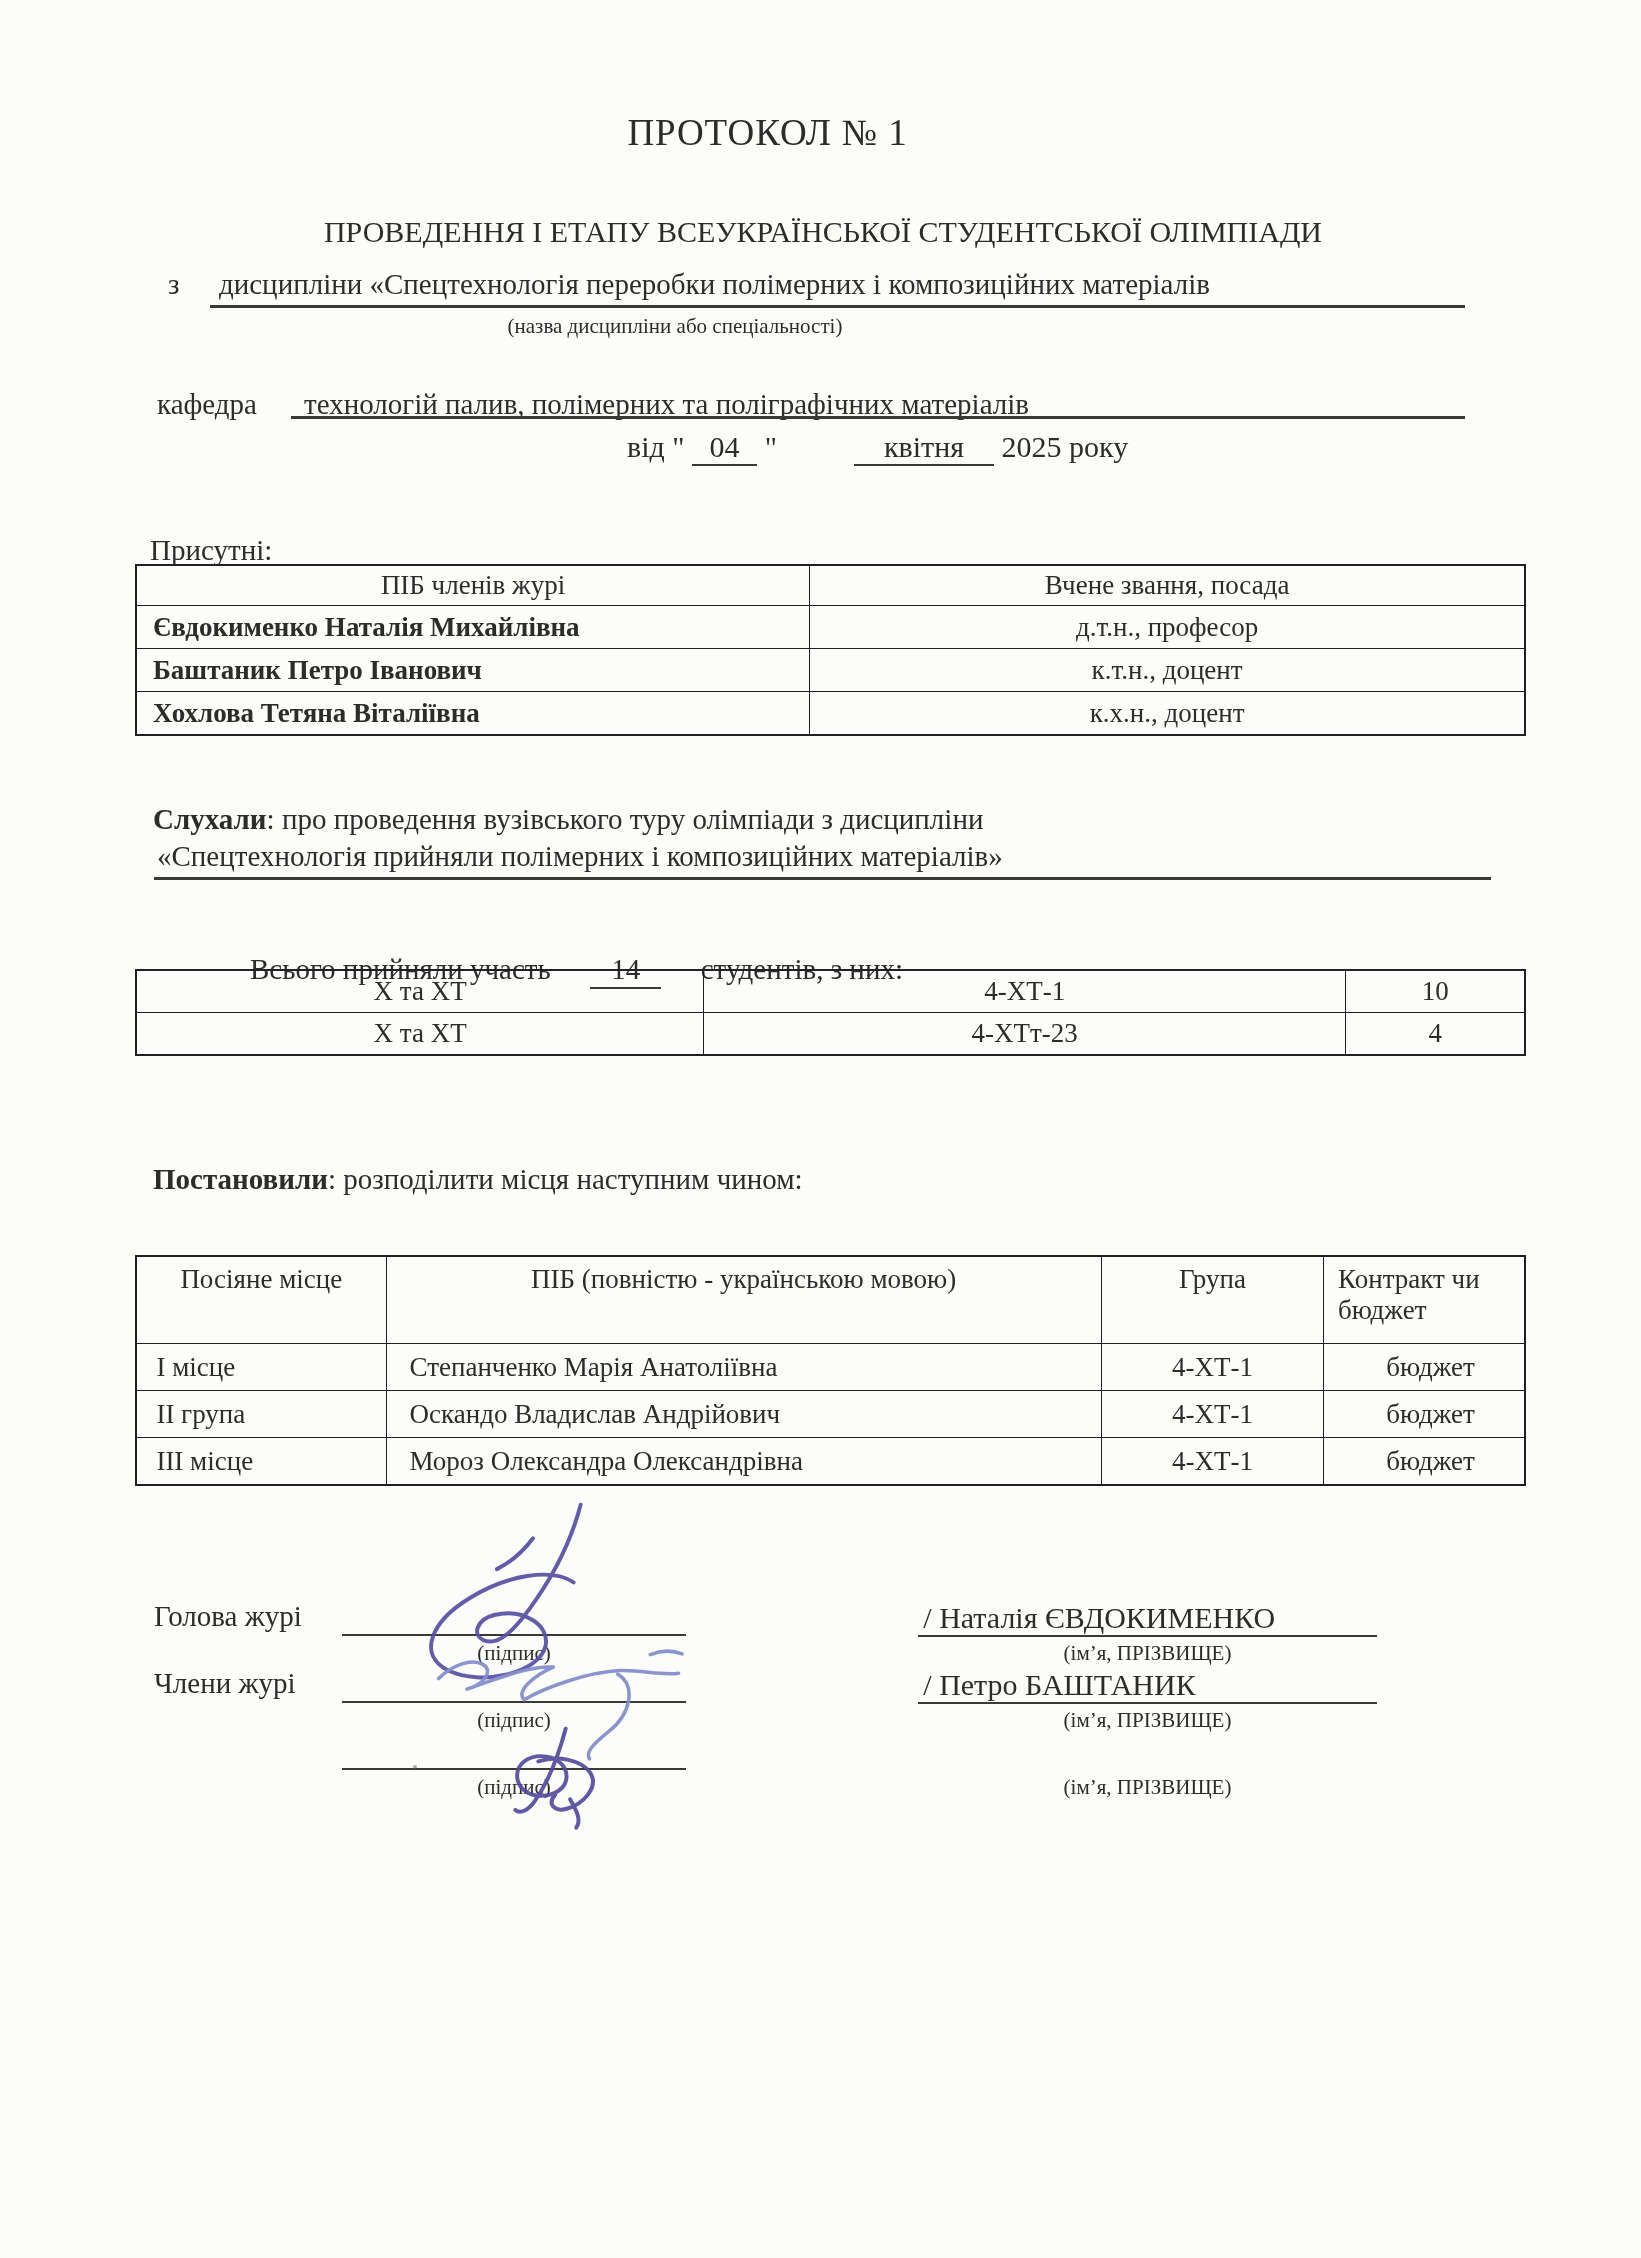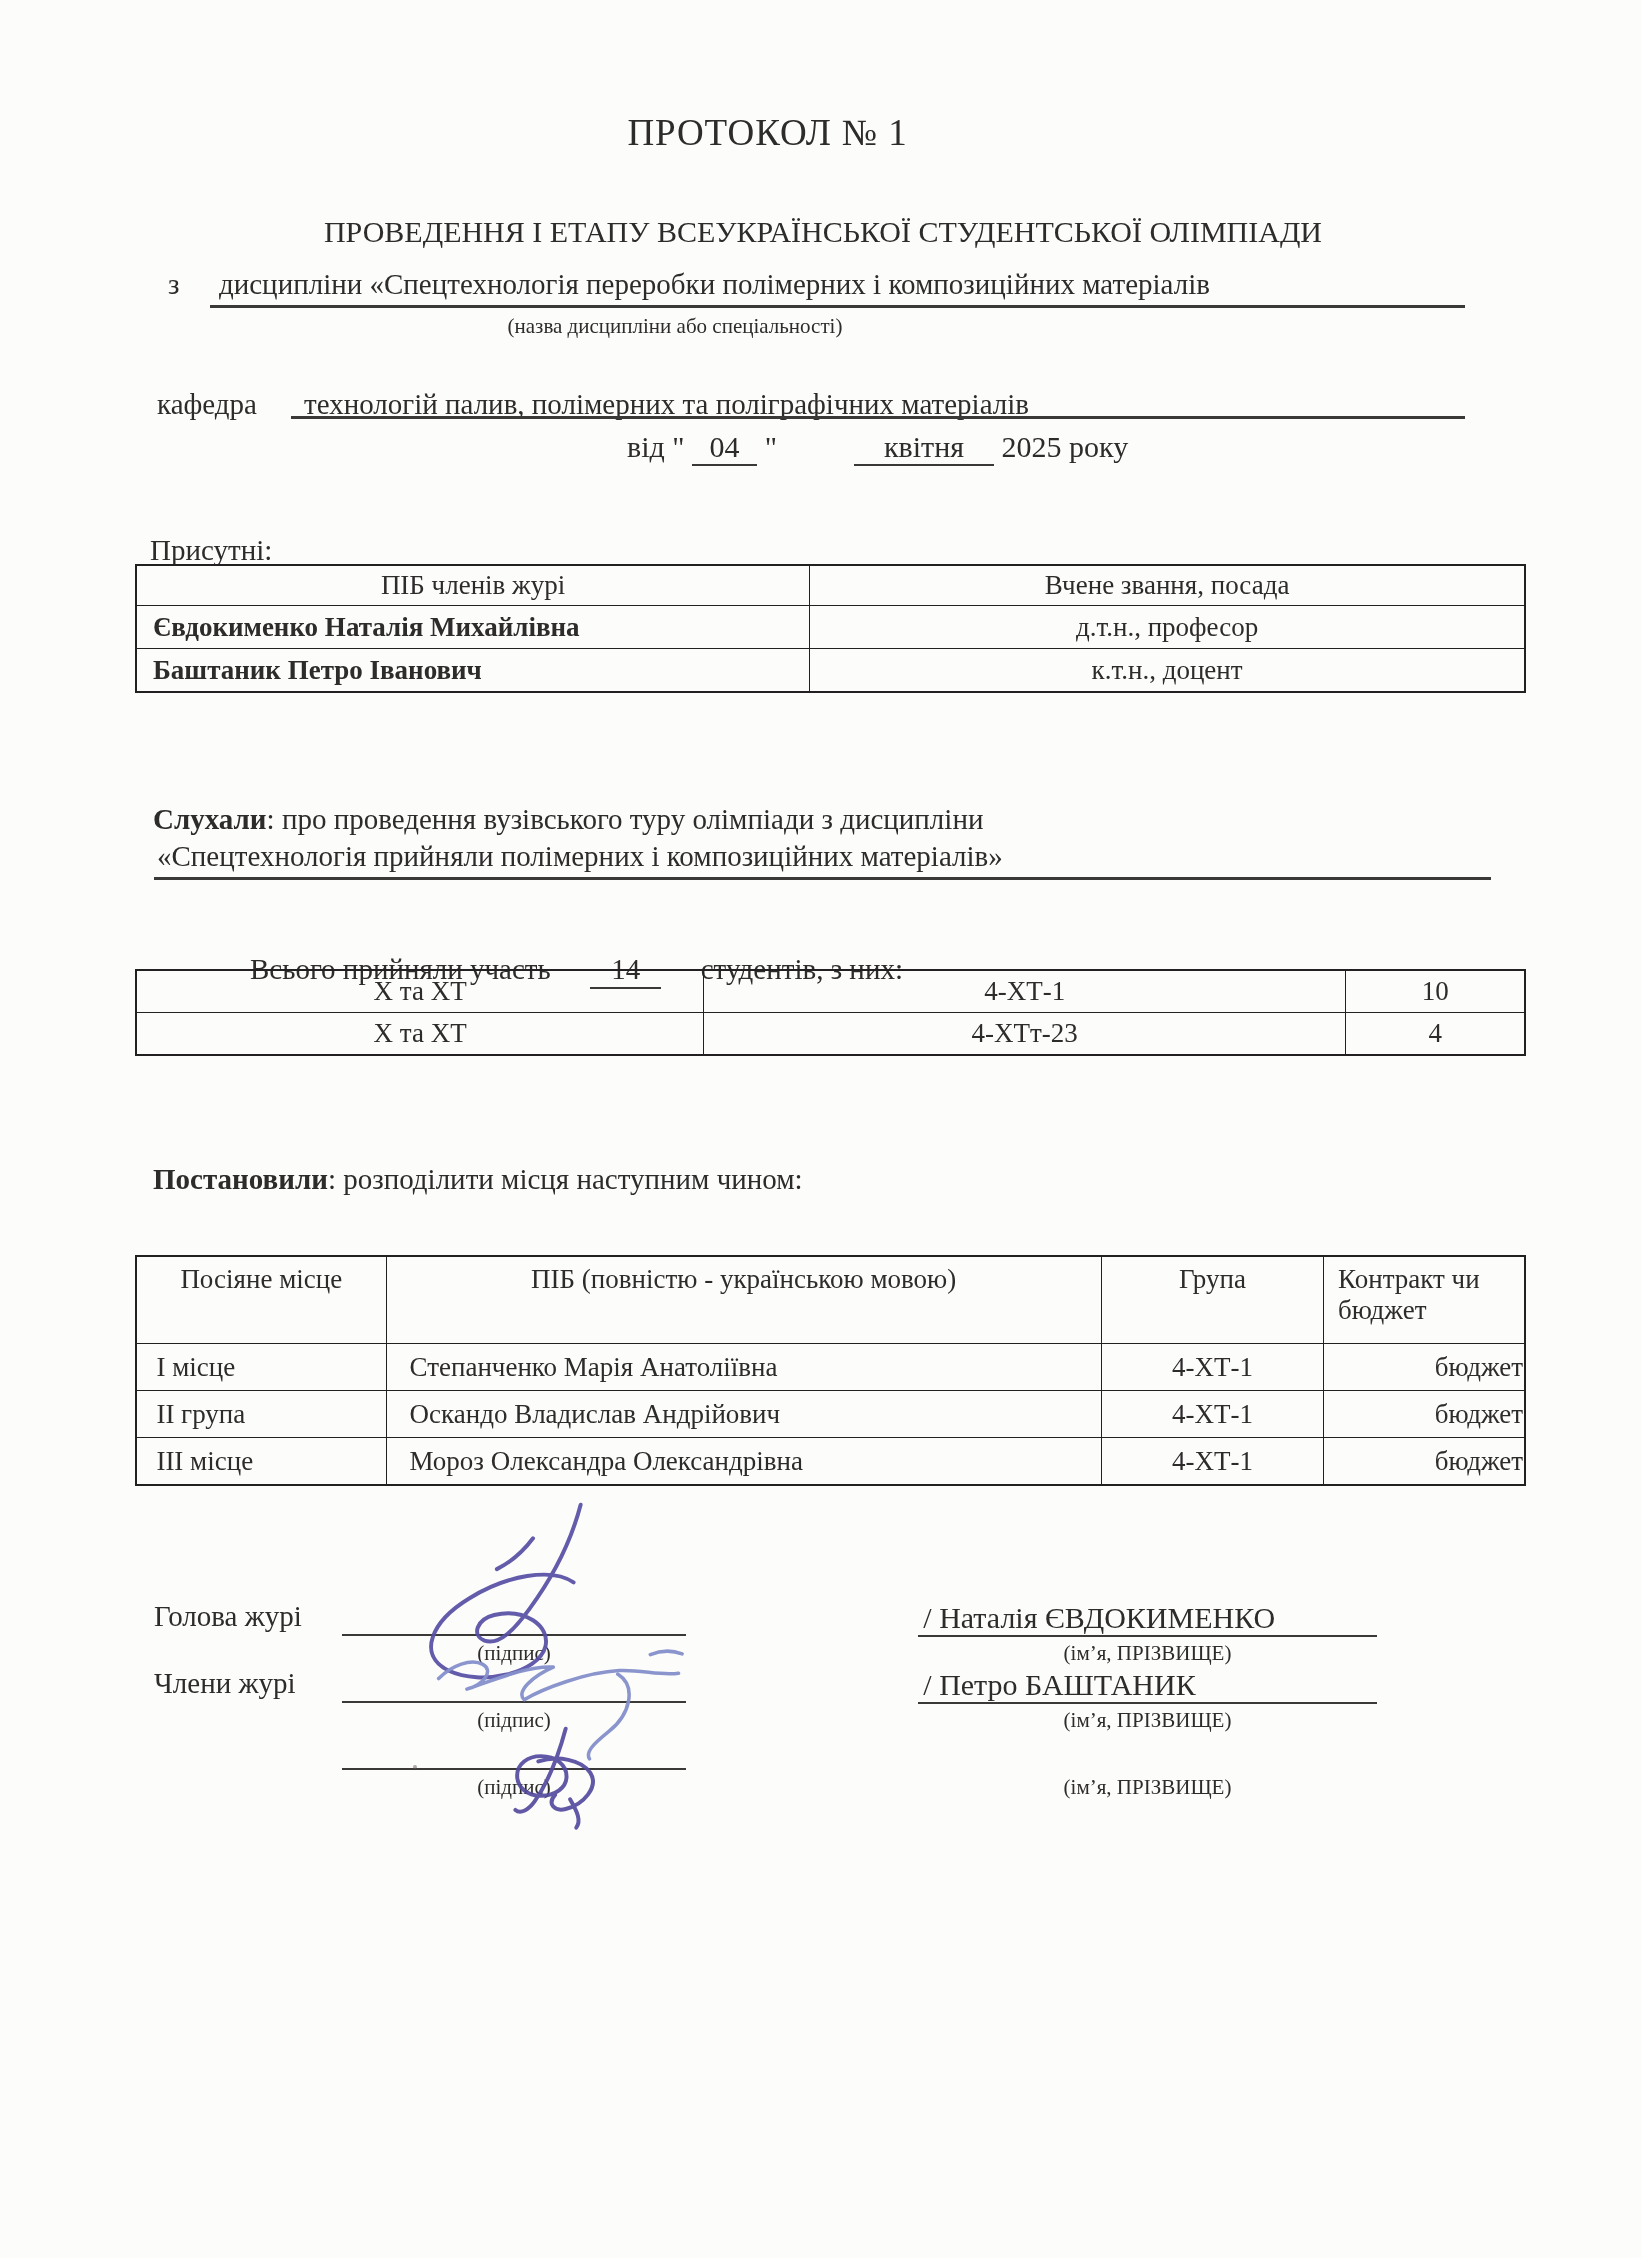--- a/index.html
+++ b/index.html
@@ -33,21 +33,21 @@
   .t-part{top:969px;left:135px;width:1391px;}
   .t-part th{height:39px;text-align:center;}
   .t-part td{height:39px;text-align:center;}
   .t-res{top:1255px;left:135px;width:1391px;}
   .t-res th{height:78px;vertical-align:top;padding-top:7px;text-align:center;}
   .t-res th.h4{text-align:left;padding-left:14px;}
   .t-res td{height:44px;}
   .t-res td.c1{text-align:left;padding-left:19.4px;}
   .t-res td.c2{text-align:left;padding-left:23px;}
   .t-res td.c3{text-align:center;}
-  .t-res td.c4{text-align:right;padding-left:14px;}
+  .t-res td.c4{text-align:center;padding-left:14px;}
   .bold{font-weight:bold;}
   .sig-label{font-size:29px;}
   .sig-line{position:absolute;border-bottom:2.6px solid #3b3838;width:344px;left:342px;}
   .name-line{position:absolute;left:918px;width:459px;border-bottom:2.6px solid #3b3838;
              display:flex;align-items:flex-end;padding-left:5.3px;font-size:30px;box-sizing:border-box;}
   .sig-cap{position:absolute;left:342px;width:344px;text-align:center;}
   .name-cap{position:absolute;left:918px;width:459px;text-align:center;}
   .ink{position:absolute;top:0;left:0;pointer-events:none;}
   .ink-dot{position:absolute;left:413px;top:1765px;width:4.4px;height:4.4px;border-radius:50%;
            background:#6e6060;opacity:.55;}
@@ -89,20 +89,24 @@
       <th style="width:48.5%;">ПІБ членів журі</th>
       <th>Вчене звання, посада</th>
     </tr>
     <tr>
       <td class="c1">Євдокименко Наталія Михайлівна</td>
       <td class="c2">д.т.н., професор</td>
     </tr>
     <tr>
       <td class="c1">Баштаник Петро Іванович</td>
       <td class="c2">к.т.н., доцент</td>
+    </tr>
+    <tr>
+      <td class="c1">Хохлова Тетяна Віталіївна</td>
+      <td class="c2">к.х.н., доцент</td>
     </tr>
   </tbody>
     </table>
 
   <div class="abs line33" style="top:801px;left:153px;">
     <span class="bold">Слухали</span><span>: про проведення вузівського туру олімпіади з дисципліни</span>
   </div>
   <div class="abs line33" style="top:838px;left:157px;">«Спецтехнологія прийняли полімерних і композиційних матеріалів»</div>
   <div class="rule" style="top:877px;left:154px;width:1337px;"></div>
 

